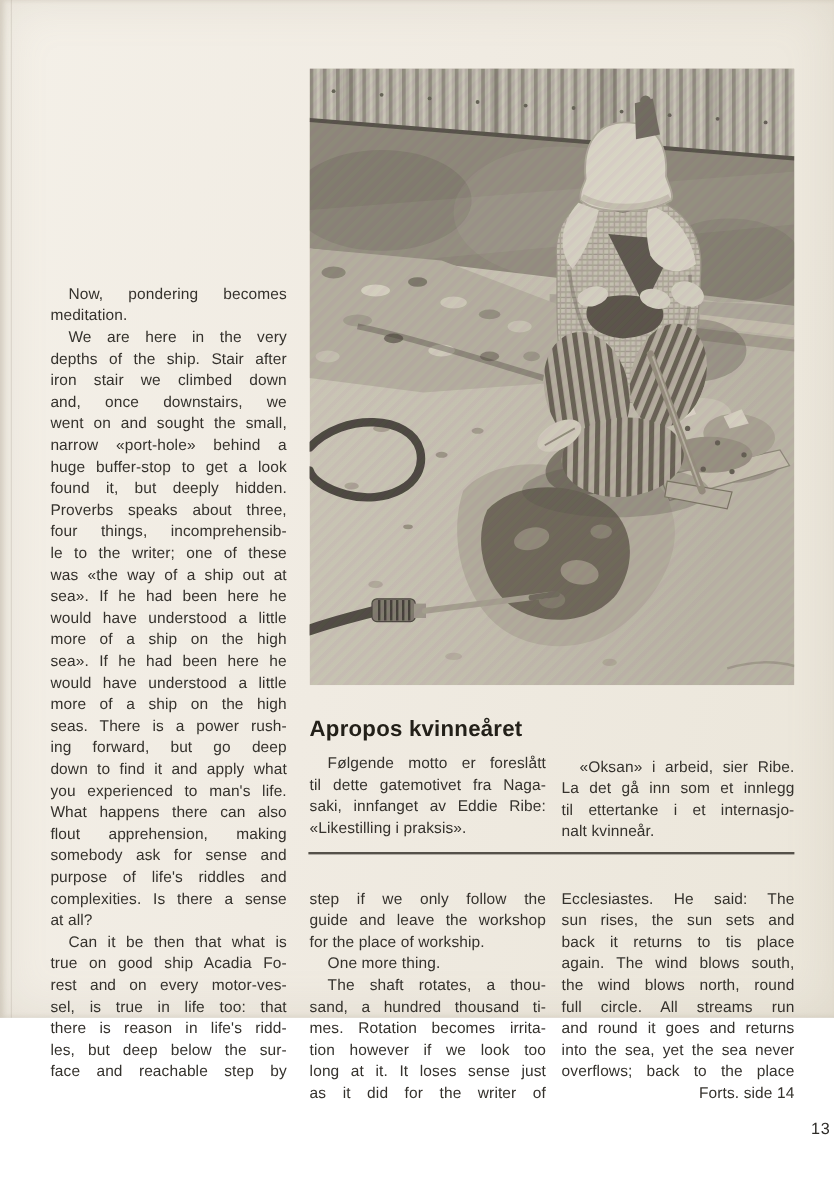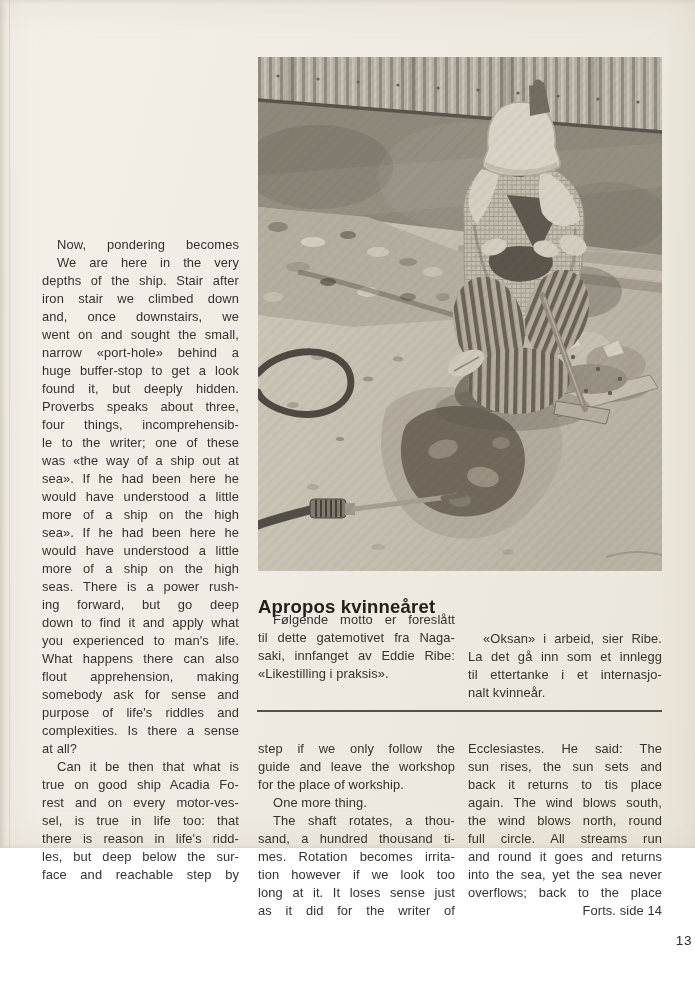--- a/index.html
+++ b/index.html
@@ -10,38 +10,39 @@
     font-family:"Liberation Sans","DejaVu Sans",sans-serif;
     color:#35322d;
   }
   .edge-line{position:absolute;left:9px;top:0;bottom:0;width:1px;background:rgba(120,110,92,0.15);}
   .col{position:absolute;font-size:12.9px;line-height:18px;letter-spacing:0.1px;}
   .line{margin:0;white-space:nowrap;text-align:justify;text-align-last:justify;}
   .line.ind{text-indent:15px;}
   .line.a-l{text-align-last:left;}
   .line.a-r{text-align:right;text-align-last:right;}
   .left-col{left:42px;top:236px;width:197px;}
-  .no1{left:258px;top:611px;width:197px;}
+  .no1{left:258px;top:627px;width:197px;}
   .no2{left:468px;top:630px;width:194px;}
   .b1{left:258px;top:740px;width:197px;}
   .b2{left:468px;top:740px;width:194px;}
   .heading{position:absolute;left:258px;top:596px;margin:0;font-size:18.5px;font-weight:700;letter-spacing:0.2px;color:#232019;}
   .rule{position:absolute;left:257px;top:710px;width:405px;height:2px;background:#55514a;}
   .pagenum{position:absolute;left:660px;top:933px;width:32px;text-align:right;font-size:13.5px;letter-spacing:0.6px;color:#2e2c28;}
   .photo{position:absolute;left:258px;top:57px;width:404px;height:514px;margin:0;}
   .photo svg{display:block;}
 </style>
 </head>
 <body>
 
 <div class="sheet">
   <div class="edge-line"></div>
 
   <section class="col left-col">
       <p class="line ind">Now, pondering becomes</p>
+      <p class="line a-l">meditation.</p>
       <p class="line ind">We are here in the very</p>
       <p class="line">depths of the ship. Stair after</p>
       <p class="line">iron stair we climbed down</p>
       <p class="line">and, once downstairs, we</p>
       <p class="line">went on and sought the small,</p>
       <p class="line">narrow «port-hole» behind a</p>
       <p class="line">huge buffer-stop to get a look</p>
       <p class="line">found it, but deeply hidden.</p>
       <p class="line">Proverbs speaks about three,</p>
       <p class="line">four things, incomprehensib-</p>

